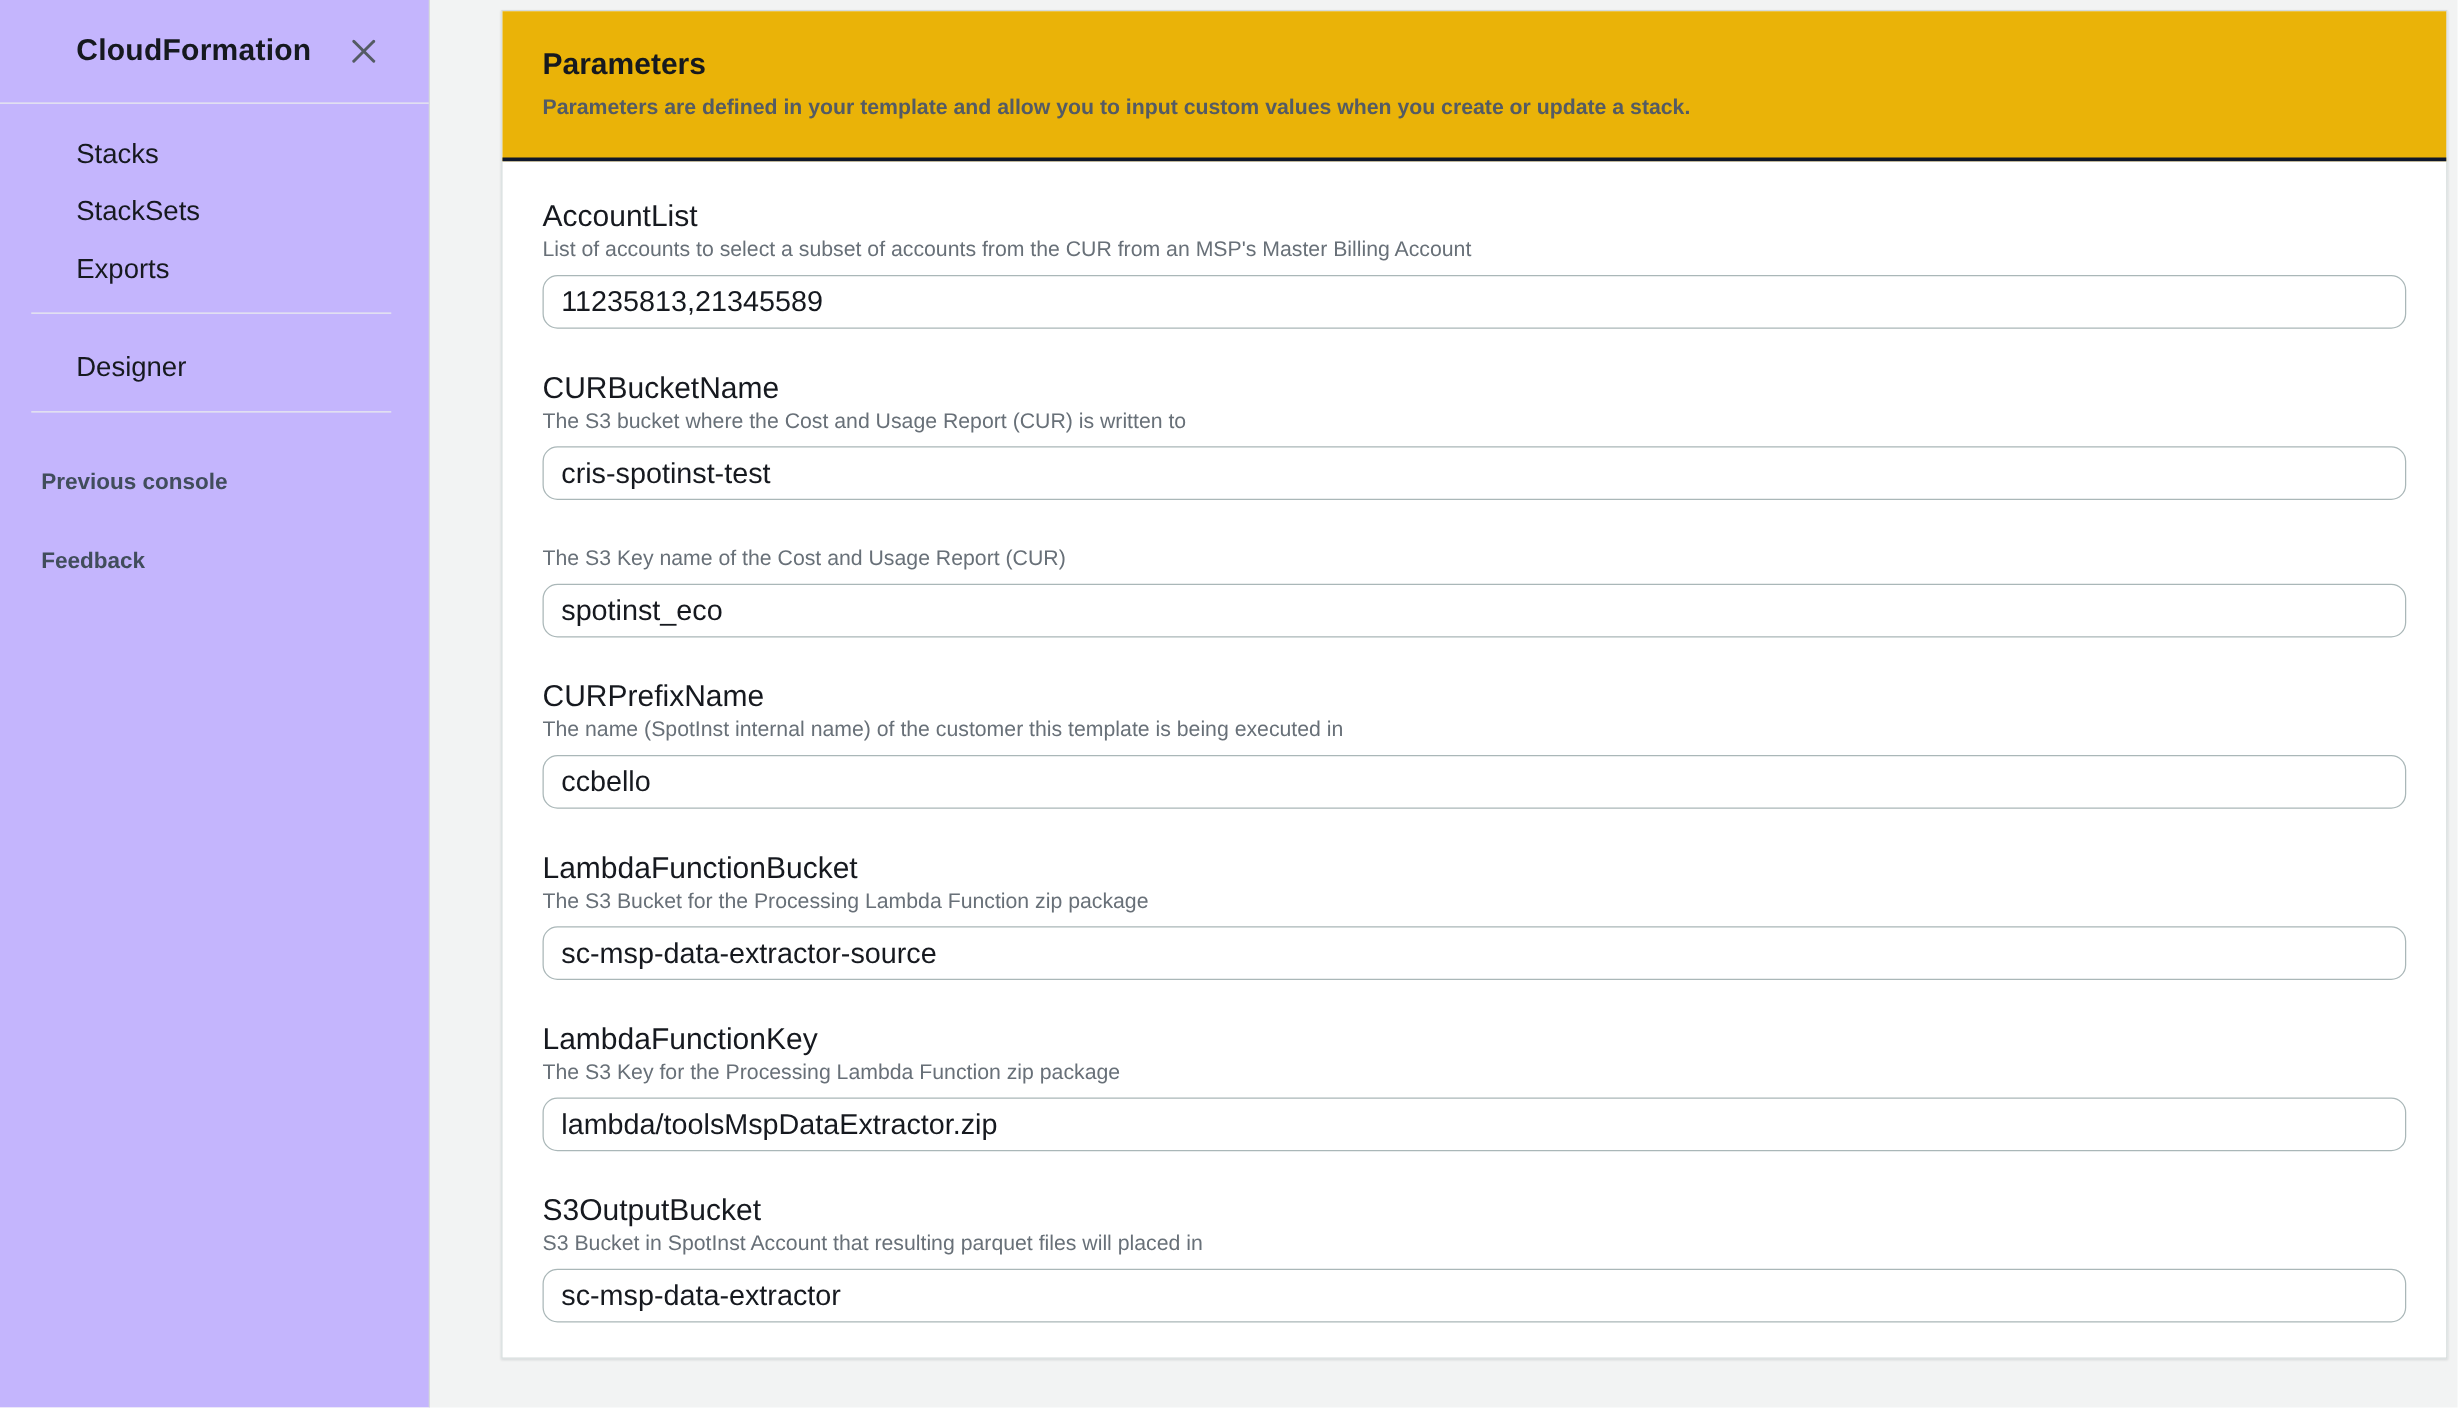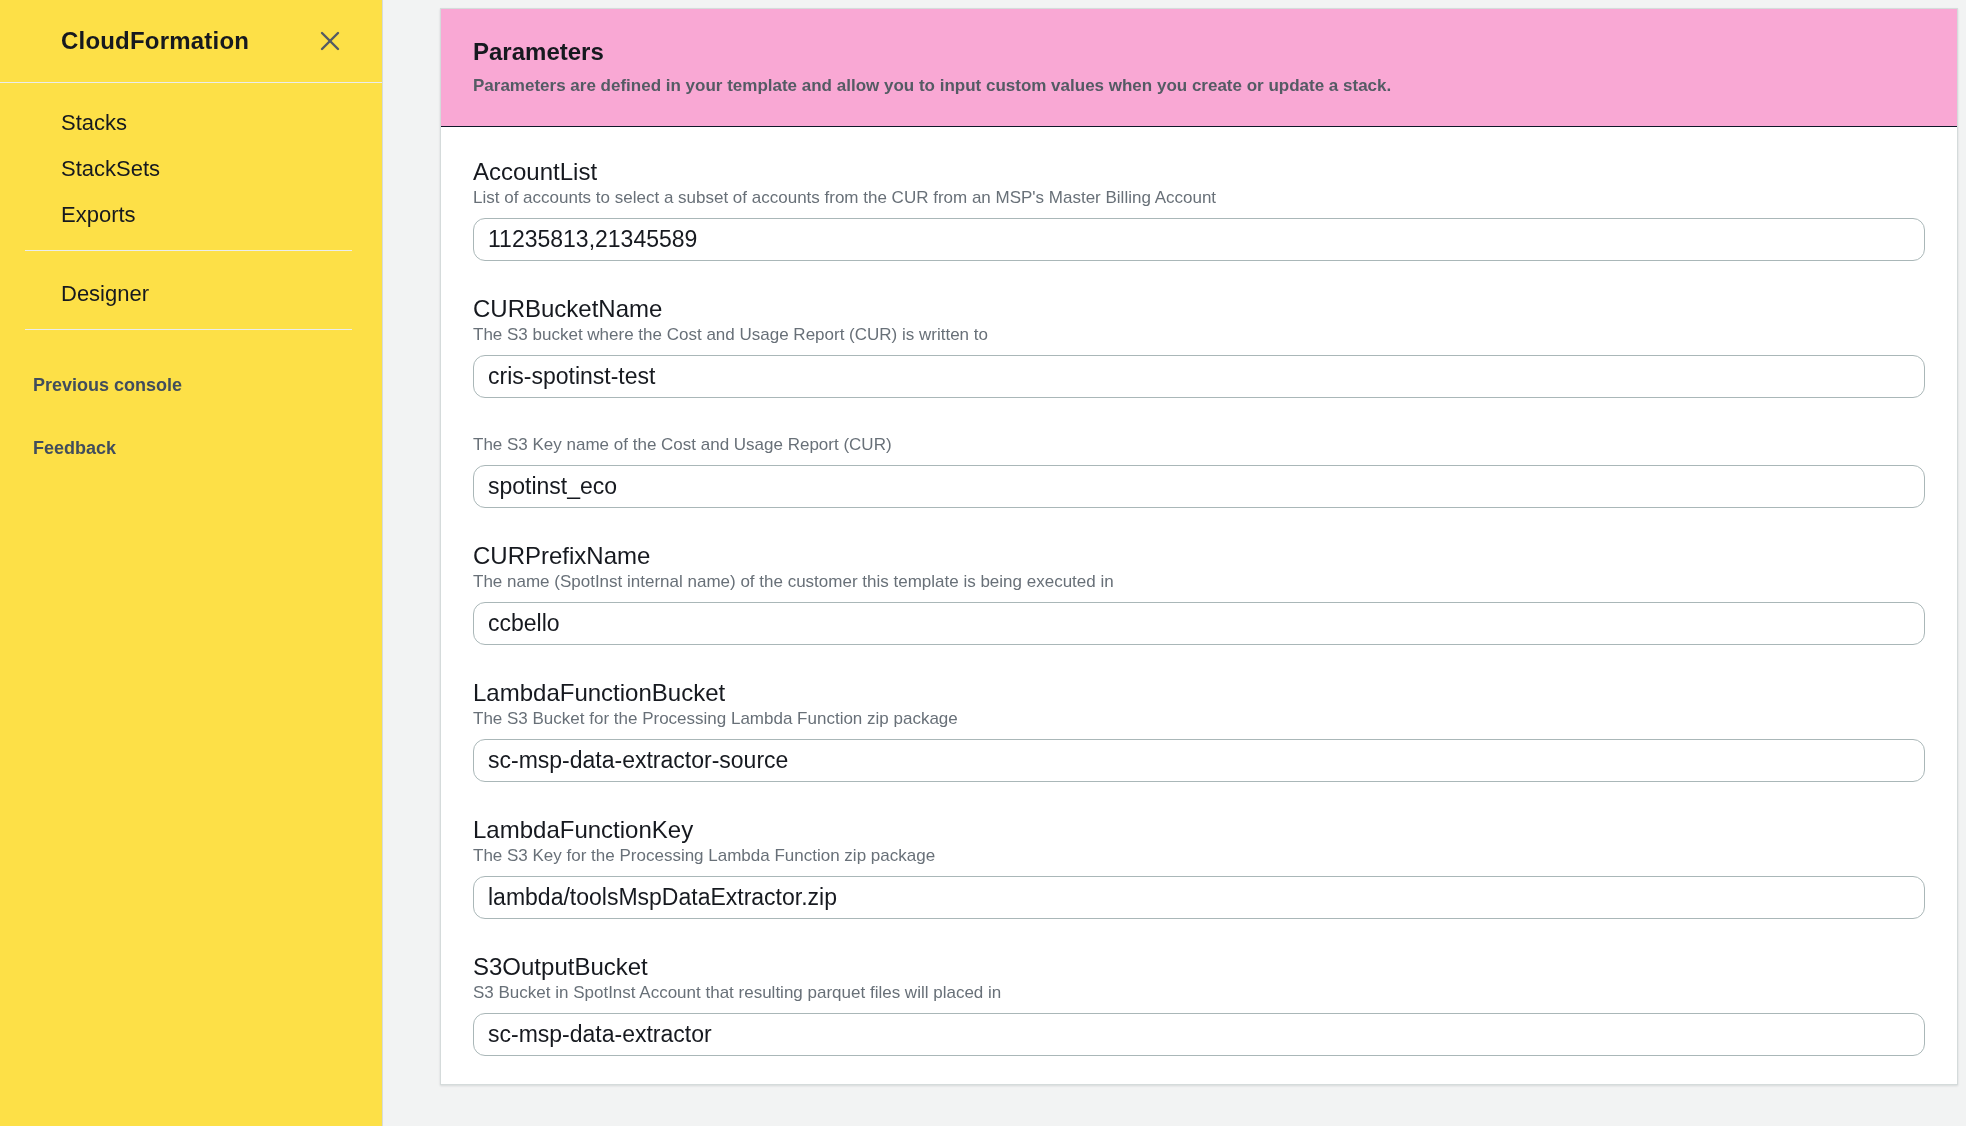--- a/index.html
+++ b/index.html
@@ -6,23 +6,23 @@
   html, body { width: 1966px; height: 1126px; overflow: hidden; }
   body {
     font-family: "Liberation Sans", "DejaVu Sans", sans-serif;
     background: #f2f3f3;
     color: #16191f;
     display: flex;
   }
 
   
   .sidebar {
-    width: 383px;
+    width: 344px;
     flex-shrink: 0;
-    background: #fde047;
+    background: #c4b5fd;
     border-right: 1px solid #d5dbdb;
     height: 100%;
   }
   .sidebar-header {
     display: flex;
     align-items: center;
     justify-content: space-between;
     height: 83px;
     padding: 0 36px 0 61px;
     border-bottom: 1px solid #eaeded;
@@ -71,22 +71,22 @@
   .main {
     flex: 1;
     padding: 8px 8px 0 57px;
   }
   .card {
     background: #ffffff;
     border: 1px solid #d5dbdb;
     box-shadow: 0 1px 2px 0 rgba(0, 28, 36, 0.12);
   }
   .card-header {
-    background: #f9a8d4;
-    border-bottom: 1px solid #0f172a;
+    background: #eab308;
+    border-bottom: 3px solid #0f172a;
     padding: 28px 32px 29px;
   }
   .card-title {
     font-size: 24px;
     line-height: 30px;
     font-weight: bold;
     color: #16191f;
   }
   .card-description {
     margin-top: 8px;

